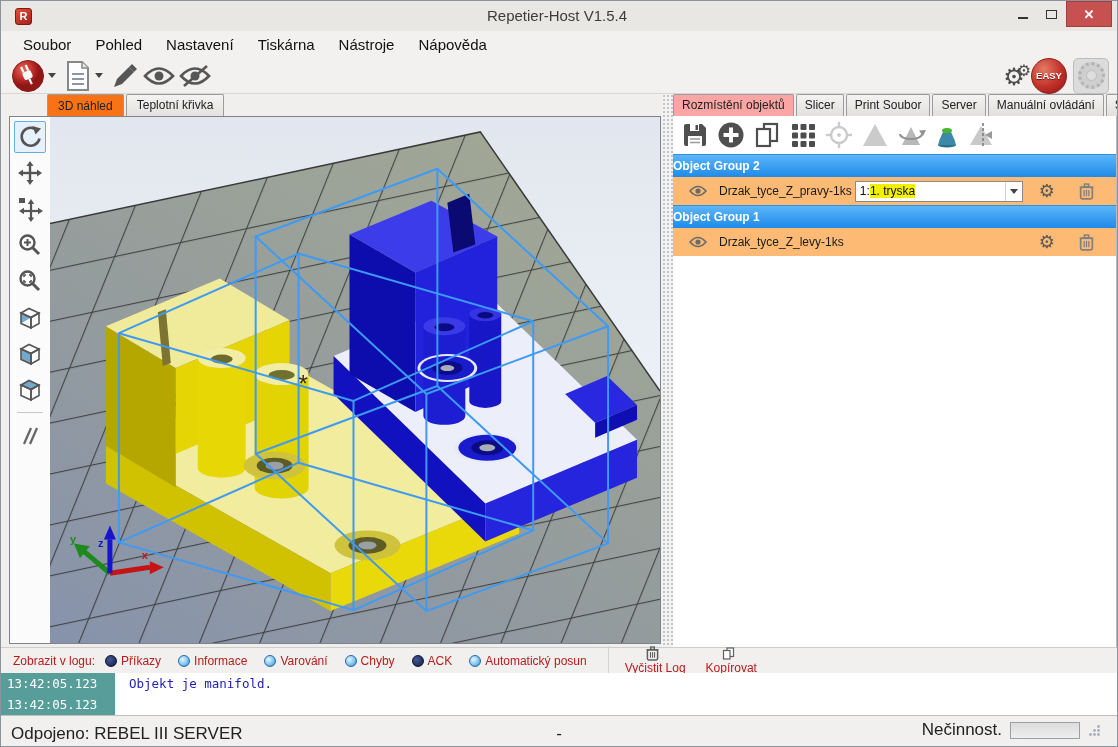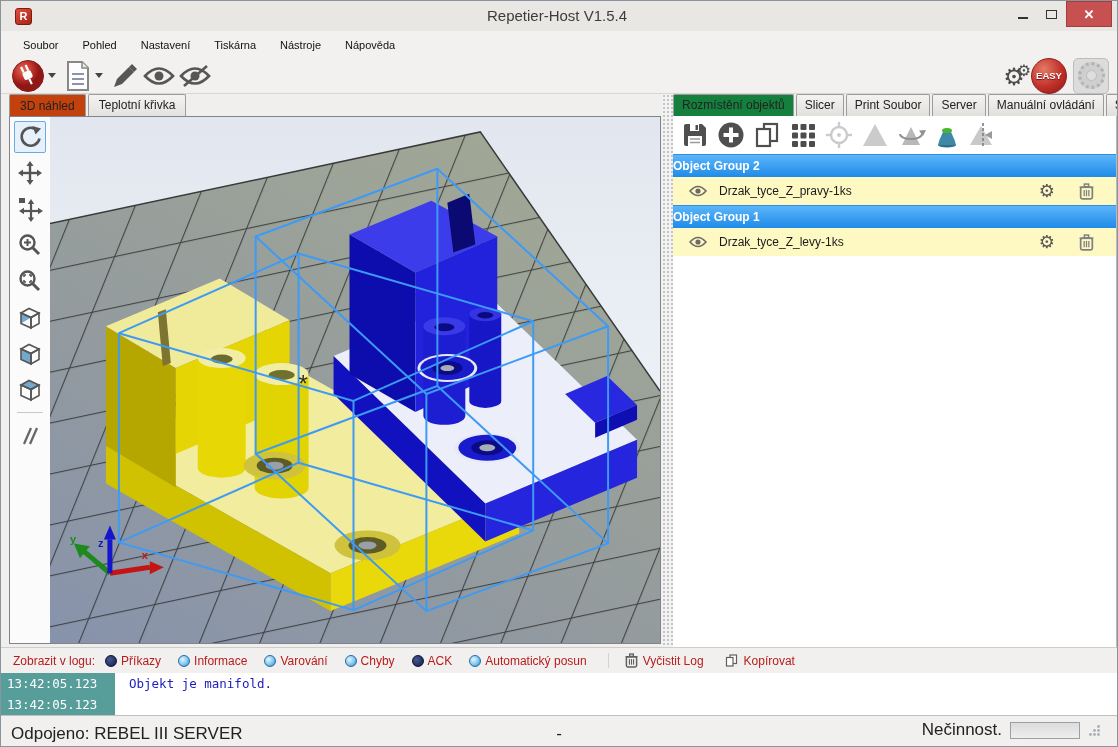--- a/index.html
+++ b/index.html
@@ -12,81 +12,81 @@
   #title-text { position:absolute; left:0; right:4px; top:6px; text-align:center; font-size:15px; color:#3c3c3c; }
   #win-buttons { position:absolute; right:5px; top:0; display:flex; }
   .winbtn { width:29px; height:26px; display:flex; align-items:center; justify-content:center; color:#333; font-size:13px; }
   .winbtn.min span { display:block; width:10px; height:0; border-bottom:2px solid #333; margin-top:8px; }
   .winbtn.max span { display:block; width:11px; height:9px; border:1.5px solid #333; }
   .winbtn.close { width:46px; background:#c75050; border:1px solid #a53d3d; }
   .winbtn.close span { color:#fff; font-size:13px; font-weight:bold; }
 
   
   #menubar { position:absolute; left:0; top:30px; width:100%; height:27px; background:#f2f1ef; display:flex; align-items:center; padding-left:10px; }
-  .menu-item { padding:4px 12px; font-size:11px; color:#111; }
+  .menu-item { padding:4px 12px; font-size:15px; color:#111; }
 
   
   #toolbar { position:absolute; left:0; top:57px; width:100%; height:36px; background:#f2f1ef; border-bottom:1px solid #d9d7d4; display:flex; align-items:center; padding:0 8px; }
   .tb-ico { display:flex; align-items:center; justify-content:center; margin:0 2px; }
   .caret { width:0; height:0; border-left:4px solid transparent; border-right:4px solid transparent; border-top:5px solid #444; margin:0 4px 0 1px; }
   #toolbar-right { margin-left:auto; display:flex; align-items:center; }
   #gears { font-size:24px; color:#4c4c4c; line-height:1; letter-spacing:-8px; margin-right:8px; }
   #gears .small { font-size:16px; vertical-align:super; }
   #easy-btn { width:36px; height:36px; border-radius:50%; background:radial-gradient(circle at 35% 30%, #e57a66, #c03028 55%, #8f1515); border:1px solid #8c1f1c; color:#fff; font-size:9.5px; font-weight:bold; display:flex; align-items:center; justify-content:center; margin-right:6px; text-shadow:0 1px 1px #701010; }
   #emerg-btn { width:36px; height:36px; border-radius:5px; background:#dcdcdc; border:1px solid #bdbdbd; display:flex; align-items:center; justify-content:center; }
   #emerg-btn .disc { width:27px; height:27px; border-radius:50%; background:#cfcfcf; border:3px dotted #b2b2b2; display:flex; align-items:center; justify-content:center; }
   #emerg-btn .hub { width:11px; height:11px; border-radius:50%; background:#dedede; border:1px solid #bdbdbd; }
 
   
   #content { position:absolute; left:0; top:93px; width:100%; height:553px; background:#f0efed; }
 
   
   #view-tabs { position:absolute; left:8px; top:0; display:flex; align-items:flex-end; height:22px; }
   .vtab { font-size:12px; padding:3px 10px 4px; border:1px solid #9c9c9c; border-bottom:none; background:linear-gradient(#f4f3f1,#e4e2df); color:#222; margin-right:2px; border-radius:2px 2px 0 0; }
-  .vtab.active { background:#c2410c; height:22px; padding-top:4px; }
+  .vtab.active { background:#f97316; height:22px; padding-top:4px;margin-left:38px; }
 
   
   #viewport { position:absolute; left:8px; top:22px; width:652px; height:528px; border:1px solid #7f848c; background:#fbfbfb; }
   #vp-tools { position:absolute; left:0; top:0; width:40px; height:526px; background:#fbfbfb; display:flex; flex-direction:column; align-items:center; padding-top:2px; }
   .vpt { width:32px; height:32px; margin:2px 0; display:flex; align-items:center; justify-content:center; border:1px solid transparent; border-radius:2px; }
   .vpt.selected { border:1px solid #6aade4; background:#e7f1fb; }
   .vpt-divider { width:26px; border-top:1px solid #c9c9c9; margin:5px 0; }
   #scene { position:absolute; left:40px; top:0; width:610px; height:526px; }
 
   
   #splitter { position:absolute; left:661px; top:0; width:11px; height:553px; background-color:#f3f3f3; background-image:radial-gradient(#c4c4c4 28%, transparent 30%); background-size:4px 4px; }
 
   
   #right-panel { position:absolute; left:672px; top:0; width:444px; height:553px; background:#fff; border-right:1px solid #b9b9b9; }
   #panel-tabs { display:flex; align-items:flex-end; height:22px; background:#f0efed; }
   .ptab { font-size:12px; padding:3px 8px 4px; border:1px solid #9c9c9c; border-bottom:none; background:linear-gradient(#f4f3f1,#e2e0dd); color:#222; margin-right:2px; border-radius:2px 2px 0 0; white-space:nowrap; }
-  .ptab.active { background:#15803d; }
+  .ptab.active { background:#fca5a5; }
   #panel-toolbar { height:38px; display:flex; align-items:center; padding-left:4px; background:#fff; }
   .pt-ico { width:36px; height:32px; display:flex; align-items:center; justify-content:center; }
 
   .group-header { height:23px; line-height:23px; background:linear-gradient(#5cb5f9,#1f8be9); border-top:1px solid #2f8fe0; color:#fff; font-size:12px; font-weight:bold; }
-  .obj-row { height:28px; background:#fef9c3; display:flex; align-items:center; }
+  .obj-row { height:28px; background:#fdba74; display:flex; align-items:center; }
   .obj-eye { margin-left:16px; display:flex; }
   .obj-name { margin-left:12px; font-size:12px; color:#1a1a1a; flex:1; }
   .combo { width:168px; height:21px; background:#fff; border:1px solid #8a8a8a; display:flex; align-items:center; font-size:12px; color:#111; }
   .combo-text { flex:1; padding-left:4px; white-space:nowrap; overflow:hidden; }
   .combo-text .hl { background:#f3ef00; }
   .combo-arrow { width:17px; height:100%; display:flex; align-items:center; justify-content:center; border-left:1px solid #d5d5d5; }
   .combo-arrow i { width:0; height:0; border-left:4px solid transparent; border-right:4px solid transparent; border-top:5px solid #444; }
   .obj-gear { margin-left:16px; font-size:18px; color:#5a5a5a; line-height:1; }
   .obj-trash { margin-left:24px; margin-right:22px; display:flex; }
 
   
   #logbar { position:absolute; left:0; top:646px; width:100%; height:26px; background:#f1f0ef; border-top:1px solid #cfcdca; display:flex; align-items:center; font-size:12px; color:#b91c1c; }
   #logbar .lbl { margin-left:12px; margin-right:10px; }
   .filter { display:flex; align-items:center; margin-right:17px; }
   .led { width:12px; height:12px; border-radius:50%; margin-right:4px; }
   .led.dark { background:radial-gradient(circle at 35% 35%, #46598f, #0f1c4e); border:1px solid #0c1430; }
   .led.light { background:radial-gradient(circle at 35% 35%, #e4f5ff, #7fc6ef 55%, #2f7ab8); border:1px solid #2a69a8; }
-  .logbtn { display:flex; align-items:center; margin-right:20px; }
+  .logbtn { display:flex; align-items:center; margin-right:20px;flex-direction:column; }
   .logbtn svg { margin-right:5px; }
   #clear-log { border-left:1px solid #d5d3d0; padding-left:16px; margin-left:4px; }
 
   
   #logarea { position:absolute; left:0; top:672px; width:100%; height:42px; background:#fff; font-family:"DejaVu Sans Mono",monospace; font-size:12.5px; overflow:hidden; }
   #log-gutter { position:absolute; left:0; top:0; width:114px; height:42px; background:#579e9a; }
   .log-row { position:absolute; left:0; width:100%; height:21px; display:flex; align-items:center; }
   .log-row .t { width:114px; color:#fff; padding-left:6px; }
   .log-row .m { color:#2020bb; padding-left:14px; flex:1; height:100%; display:flex; align-items:center; }
   .log-row.alt .m { background:#fbeee7; }
@@ -479,20 +479,26 @@
       <div id="object-list">
         <div class="group-header">Object Group 2</div>
         <div class="obj-row">
           <span class="obj-eye">
             <svg width="18" height="12" viewBox="0 0 18 12">
                 <path d="M1 6 Q9 -3 17 6 Q9 15 1 6 Z" fill="none" stroke="#6b6b66" stroke-width="1.6"></path>
                 <circle cx="9" cy="6" r="2.6" fill="#6b6b66"></circle>
               </svg>
           </span>
           <span class="obj-name">Drzak_tyce_Z_pravy-1ks</span>
+          <div class="combo">
+            <span class="combo-text"><span>1:</span><span class="hl">1. tryska</span></span>
+            <span class="combo-arrow">
+                <i></i>
+              </span>
+          </div>
           <span class="obj-gear">⚙</span>
           <span class="obj-trash">
             <svg width="15" height="17" viewBox="0 0 14 16" stroke="#808080" fill="none">
                 <rect x="1.5" y="4" width="11" height="11" rx="1.5" stroke-width="1.6"></rect>
                 <line x1="0.5" y1="4" x2="13.5" y2="4" stroke-width="1.6"></line>
                 <rect x="5" y="1" width="4" height="2.5" stroke-width="1.4"></rect>
                 <line x1="4.8" y1="6.5" x2="4.8" y2="12.5" stroke-width="1.2"></line>
                 <line x1="7" y1="6.5" x2="7" y2="12.5" stroke-width="1.2"></line>
                 <line x1="9.2" y1="6.5" x2="9.2" y2="12.5" stroke-width="1.2"></line>
               </svg>

